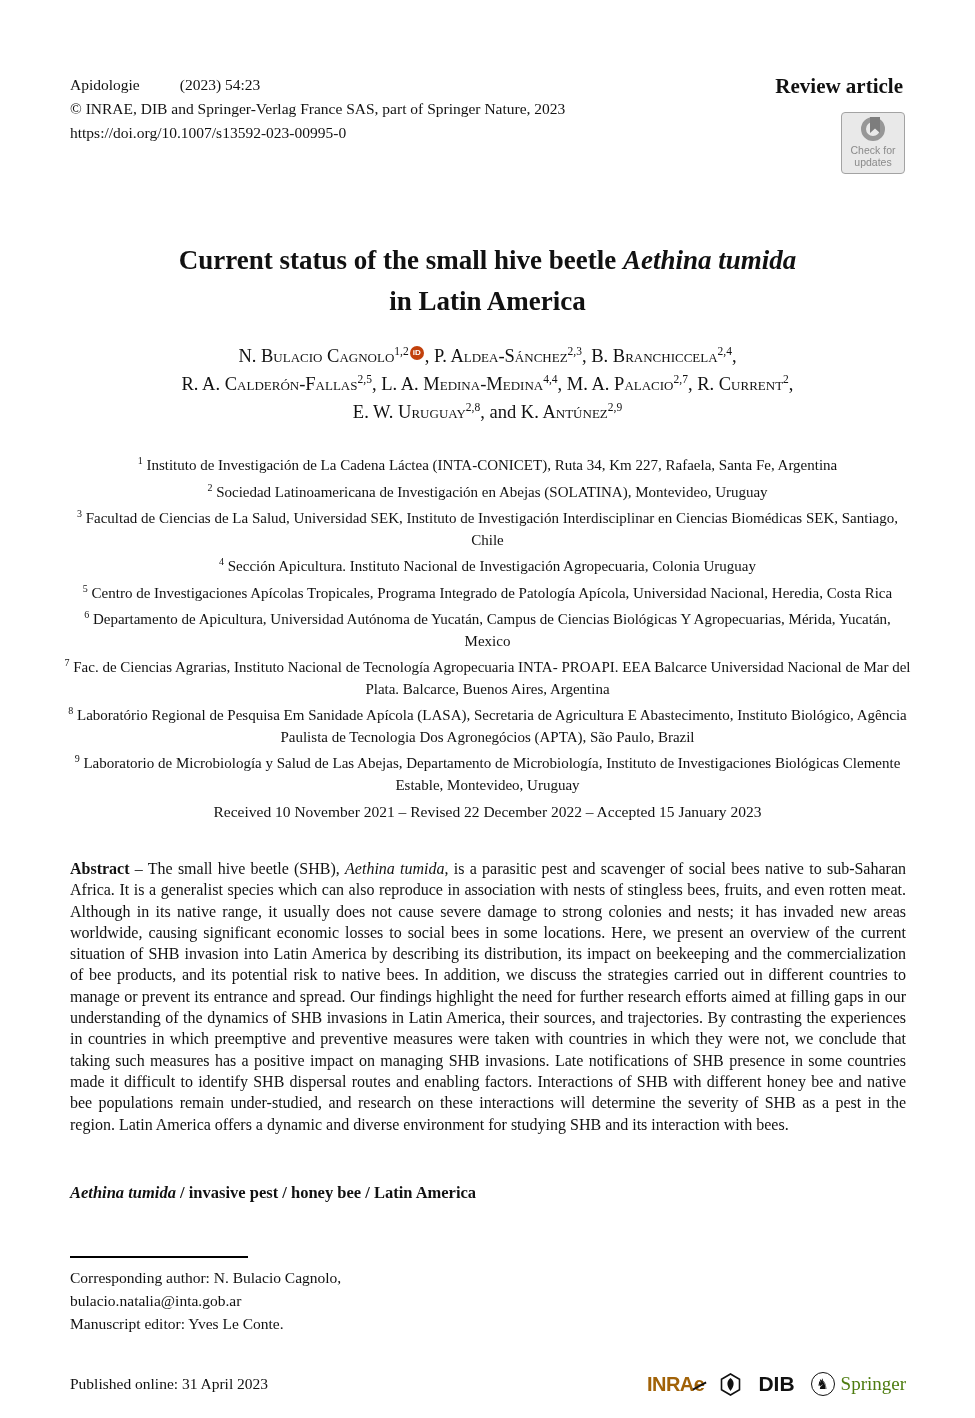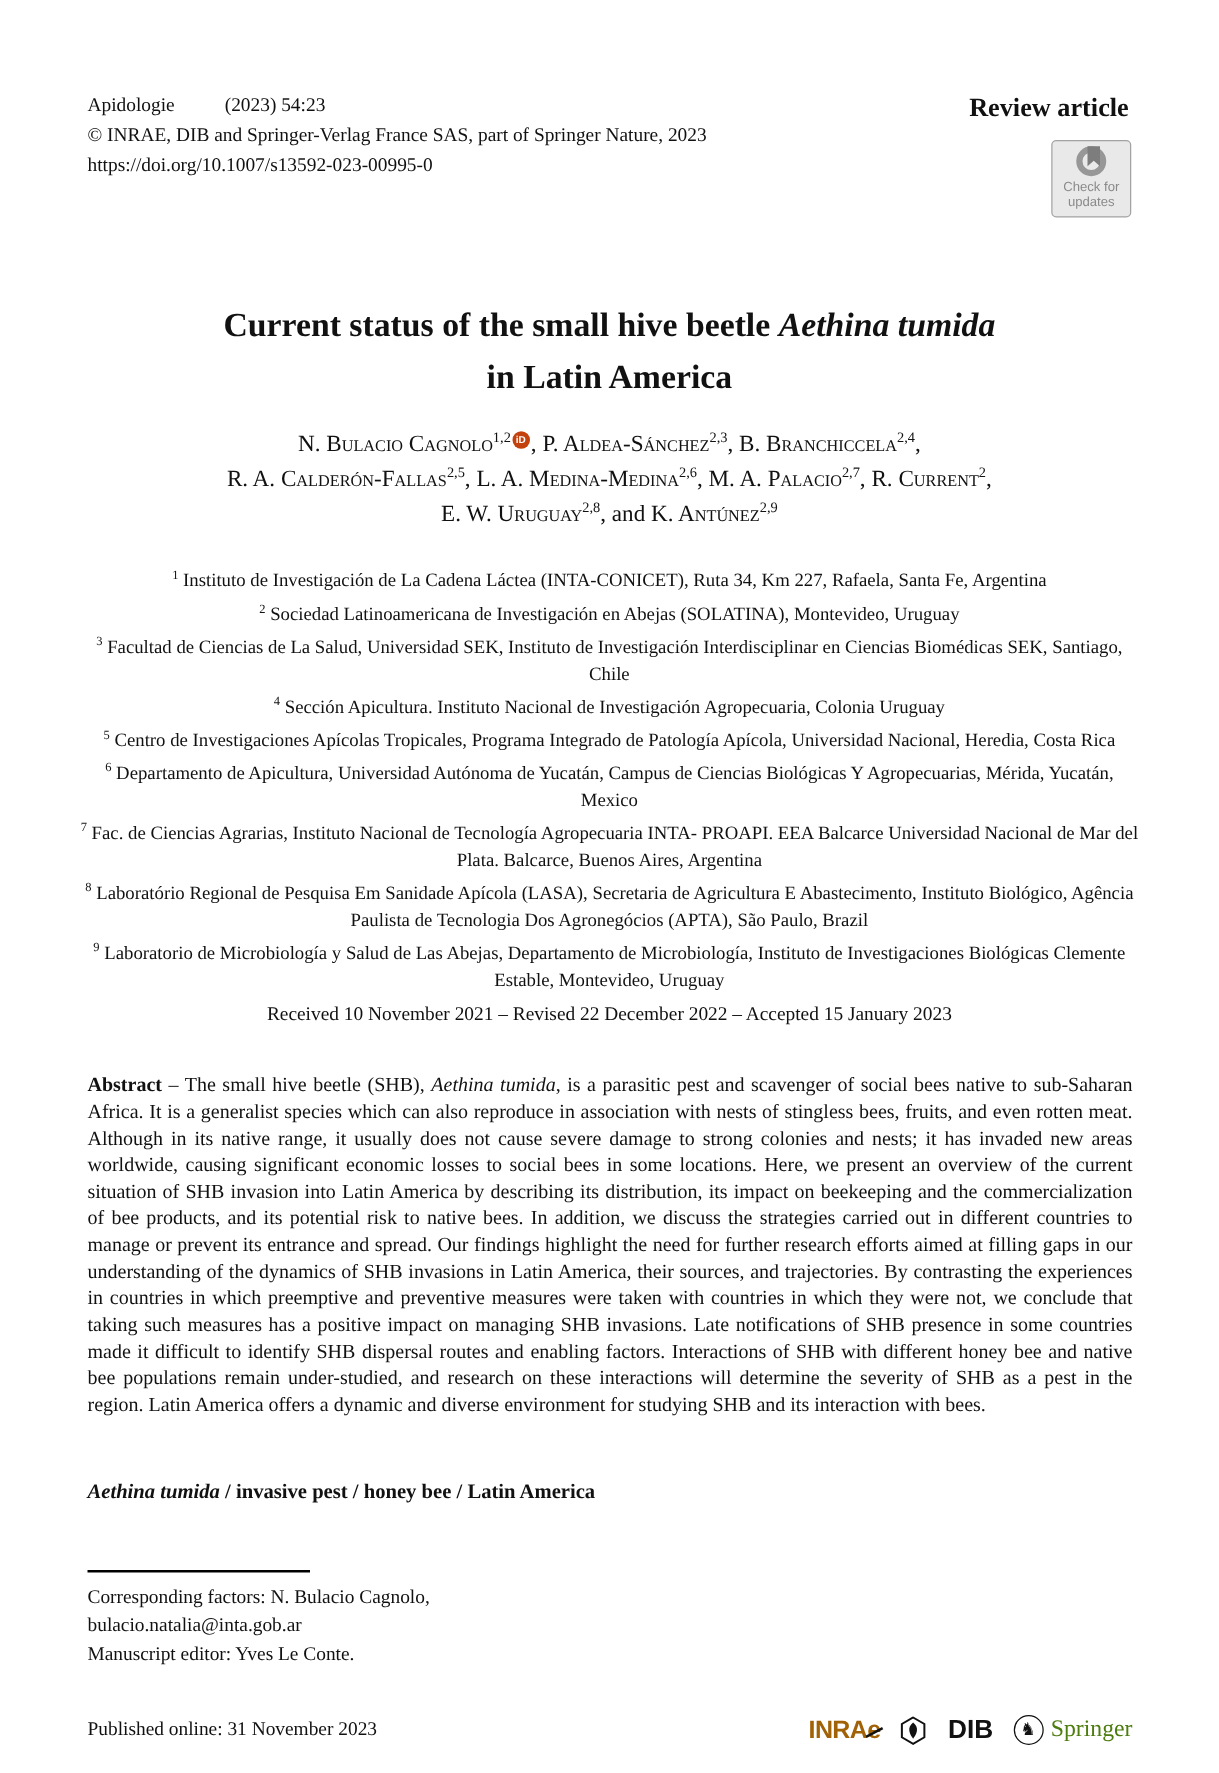--- a/index.html
+++ b/index.html
@@ -123,21 +123,21 @@
     <div class="cb-text">
       <div>Check for</div>
       <div>updates</div>
     </div>
   </div>
 
   <div class="title"><span>Current status of the small hive beetle </span><span class="it">Aethina tumida</span><br><span>in Latin America</span></div>
 
   <div class="authors">
     <div><span class="sc">N. Bulacio Cagnolo</span><sup>1,2</sup><span class="orcid-icon">iD</span><span>, </span><span class="sc">P. Aldea-Sánchez</span><sup>2,3</sup><span>, </span><span class="sc">B. Branchiccela</span><sup>2,4</sup><span>,</span></div>
-    <div><span class="sc">R. A. Calderón-Fallas</span><sup>2,5</sup><span>, </span><span class="sc">L. A. Medina-Medina</span><sup>2,6</sup><span>, </span><span class="sc">M. A. Palacio</span><sup>2,7</sup><span>, </span><span class="sc">R. Current</span><sup>2</sup><span>,</span></div>
+    <div><span class="sc">R. A. Calderón-Fallas</span><sup>2,5</sup><span>, </span><span class="sc">L. A. Medina-Medina</span><sup>4,4</sup><span>, </span><span class="sc">M. A. Palacio</span><sup>2,7</sup><span>, </span><span class="sc">R. Current</span><sup>2</sup><span>,</span></div>
     <div><span class="sc">E. W. Uruguay</span><sup>2,8</sup><span>, and </span><span class="sc">K. Antúnez</span><sup>2,9</sup><span></span></div>
   </div>
 
   <div class="affils">
     <div><sup>1</sup> <span>Instituto de Investigación de La Cadena Láctea (INTA-CONICET), Ruta 34, Km 227, Rafaela, Santa Fe, Argentina</span></div>
     <div><sup>2</sup> <span>Sociedad Latinoamericana de Investigación en Abejas (SOLATINA), Montevideo, Uruguay</span></div>
     <div><sup>3</sup> <span>Facultad de Ciencias de La Salud, Universidad SEK, Instituto de Investigación Interdisciplinar en Ciencias Biomédicas SEK, Santiago, Chile</span></div>
     <div><sup>4</sup> <span>Sección Apicultura. Instituto Nacional de Investigación Agropecuaria, Colonia Uruguay</span></div>
     <div><sup>5</sup> <span>Centro de Investigaciones Apícolas Tropicales, Programa Integrado de Patología Apícola, Universidad Nacional, Heredia, Costa Rica</span></div>
     <div><sup>6</sup> <span>Departamento de Apicultura, Universidad Autónoma de Yucatán, Campus de Ciencias Biológicas Y Agropecuarias, Mérida, Yucatán, Mexico</span></div>
@@ -147,27 +147,27 @@
   </div>
 
   <div class="dates">Received 10 November 2021 – Revised 22 December 2022 – Accepted 15 January 2023</div>
 
   <div class="abstract"><span class="b">Abstract</span><span> – </span><span>The small hive beetle (SHB), </span><span class="it">Aethina tumida</span><span>, is a parasitic pest and scavenger of social bees native to sub-Saharan Africa. It is a generalist species which can also reproduce in association with nests of stingless bees, fruits, and even rotten meat. Although in its native range, it usually does not cause severe damage to strong colonies and nests; it has invaded new areas worldwide, causing significant economic losses to social bees in some locations. Here, we present an overview of the current situation of SHB invasion into Latin America by describing its distribution, its impact on beekeeping and the commercialization of bee products, and its potential risk to native bees. In addition, we discuss the strategies carried out in different countries to manage or prevent its entrance and spread. Our findings highlight the need for further research efforts aimed at filling gaps in our understanding of the dynamics of SHB invasions in Latin America, their sources, and trajectories. By contrasting the experiences in countries in which preemptive and preventive measures were taken with countries in which they were not, we conclude that taking such measures has a positive impact on managing SHB invasions. Late notifications of SHB presence in some countries made it difficult to identify SHB dispersal routes and enabling factors. Interactions of SHB with different honey bee and native bee populations remain under-studied, and research on these interactions will determine the severity of SHB as a pest in the region. Latin America offers a dynamic and diverse environment for studying SHB and its interaction with bees.</span></div>
 
   <div class="keywords"><span class="it">Aethina tumida</span><span> / invasive pest / honey bee / Latin America</span></div>
 
   <div class="corr-rule"></div>
   <div class="corr">
-    <div>Corresponding factors: N. Bulacio Cagnolo,</div>
+    <div>Corresponding author: N. Bulacio Cagnolo,</div>
     <div>bulacio.natalia@inta.gob.ar</div>
     <div>Manuscript editor: Yves Le Conte.</div>
   </div>
 
   <div class="footer">
-    <div>Published online: 31 November 2023</div>
+    <div>Published online: 31 April 2023</div>
     <div class="logos">
       <span class="inrae-wordmark">
           <span>INRA</span>
           <span class="inrae-e">e</span>
         </span>
       <span class="dib-group">
         <svg width="21" height="23" viewBox="0 0 21 23">
           <path d="M10.5 1 L19.5 6.2 L19.5 16.8 L10.5 22 L1.5 16.8 L1.5 6.2 Z" fill="none" stroke="#111" stroke-width="1.6"></path>
           <path d="M10.5 5 C8 7 7 9 7.5 12 C8 15 10 17 10.5 18 C11 17 13 15 13.5 12 C14 9 13 7 10.5 5 Z" fill="#111"></path>
         </svg>

